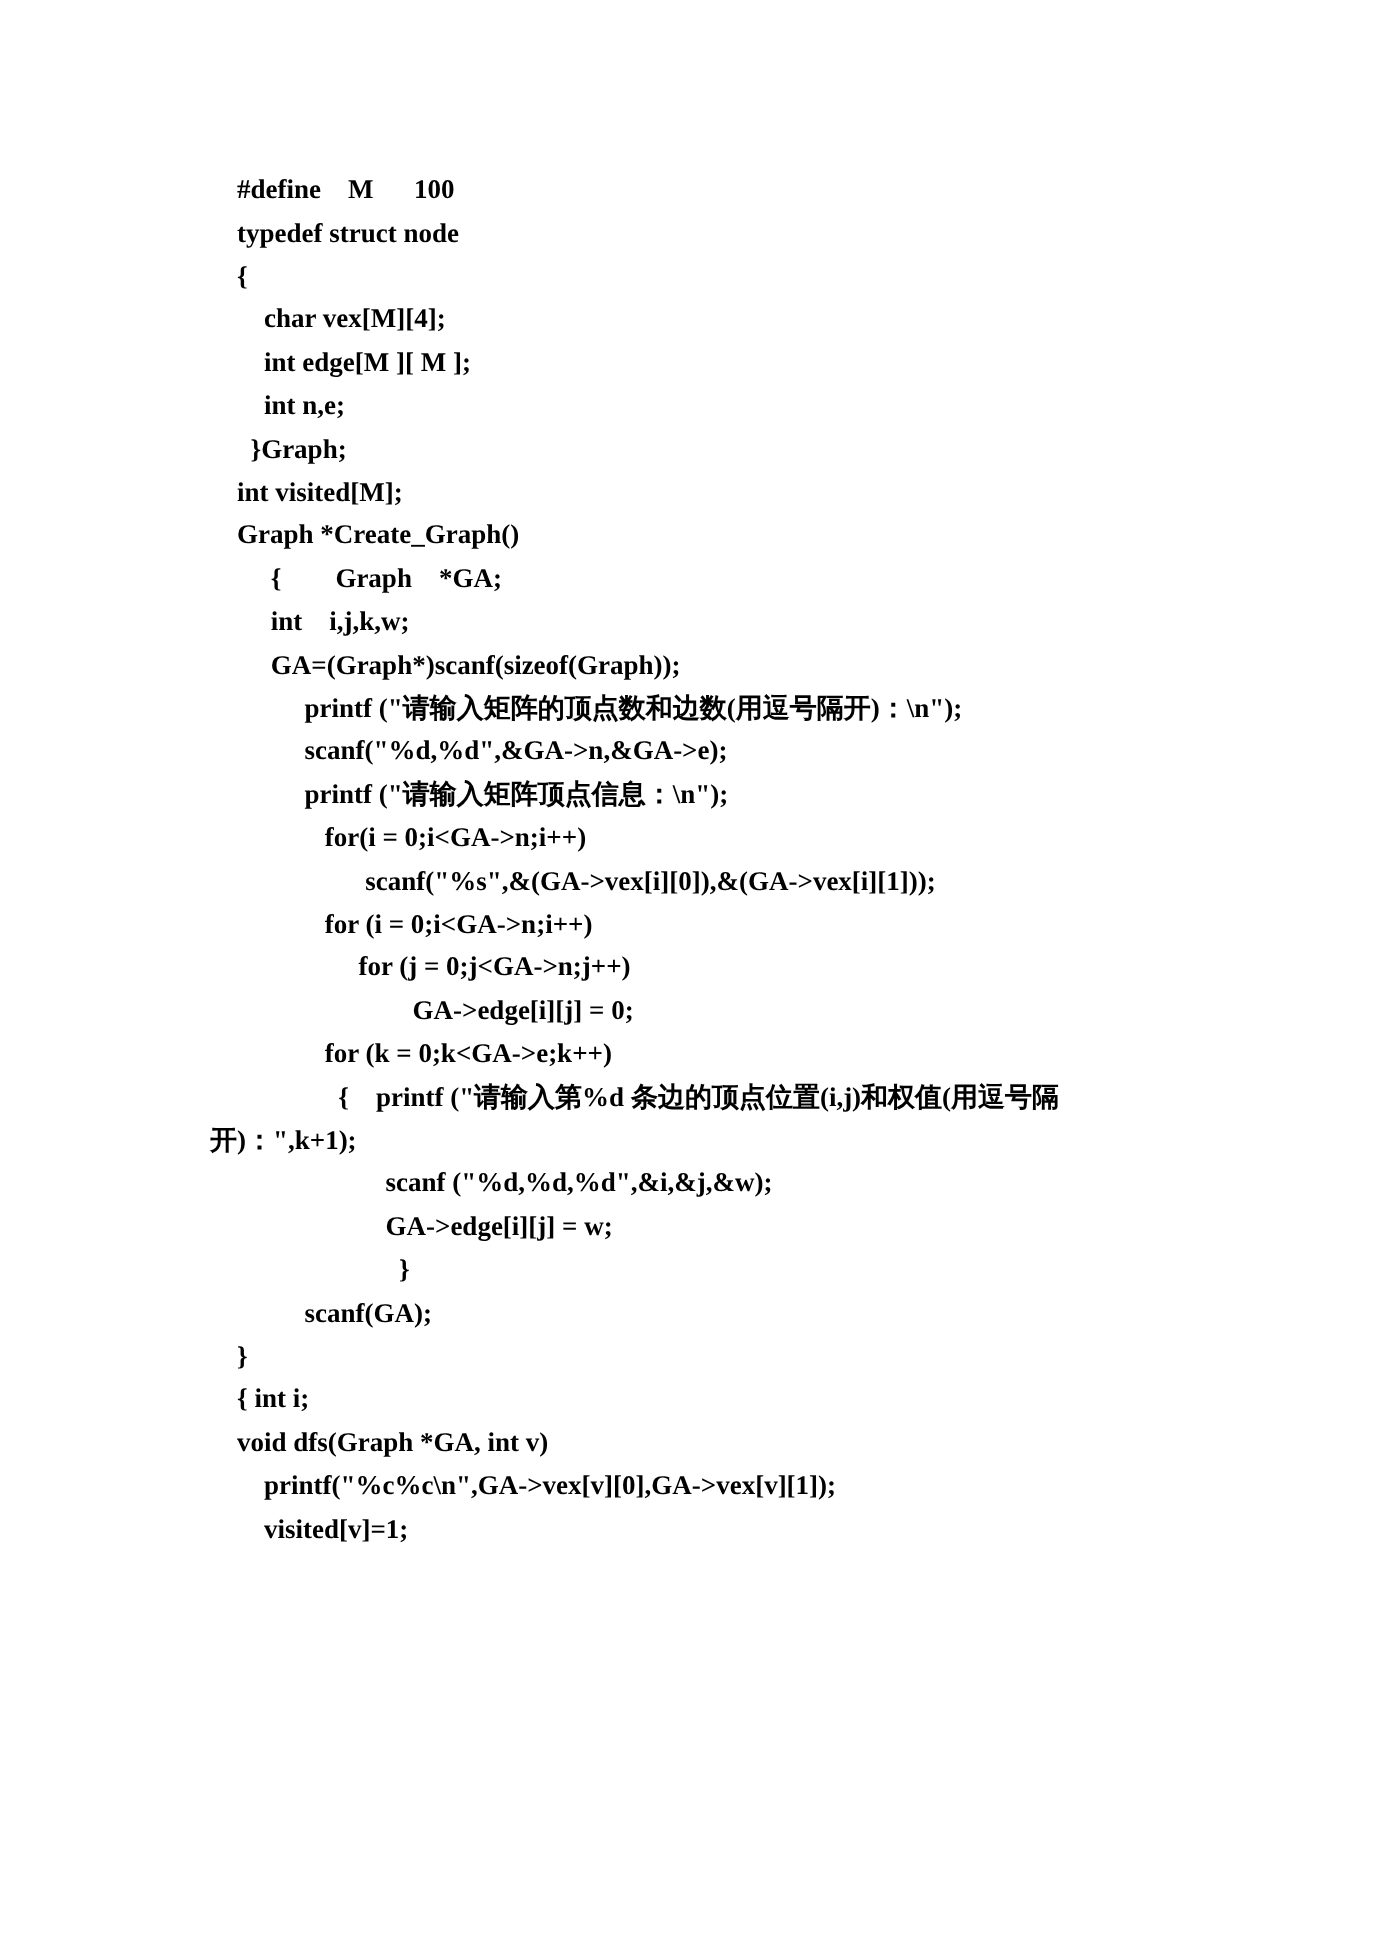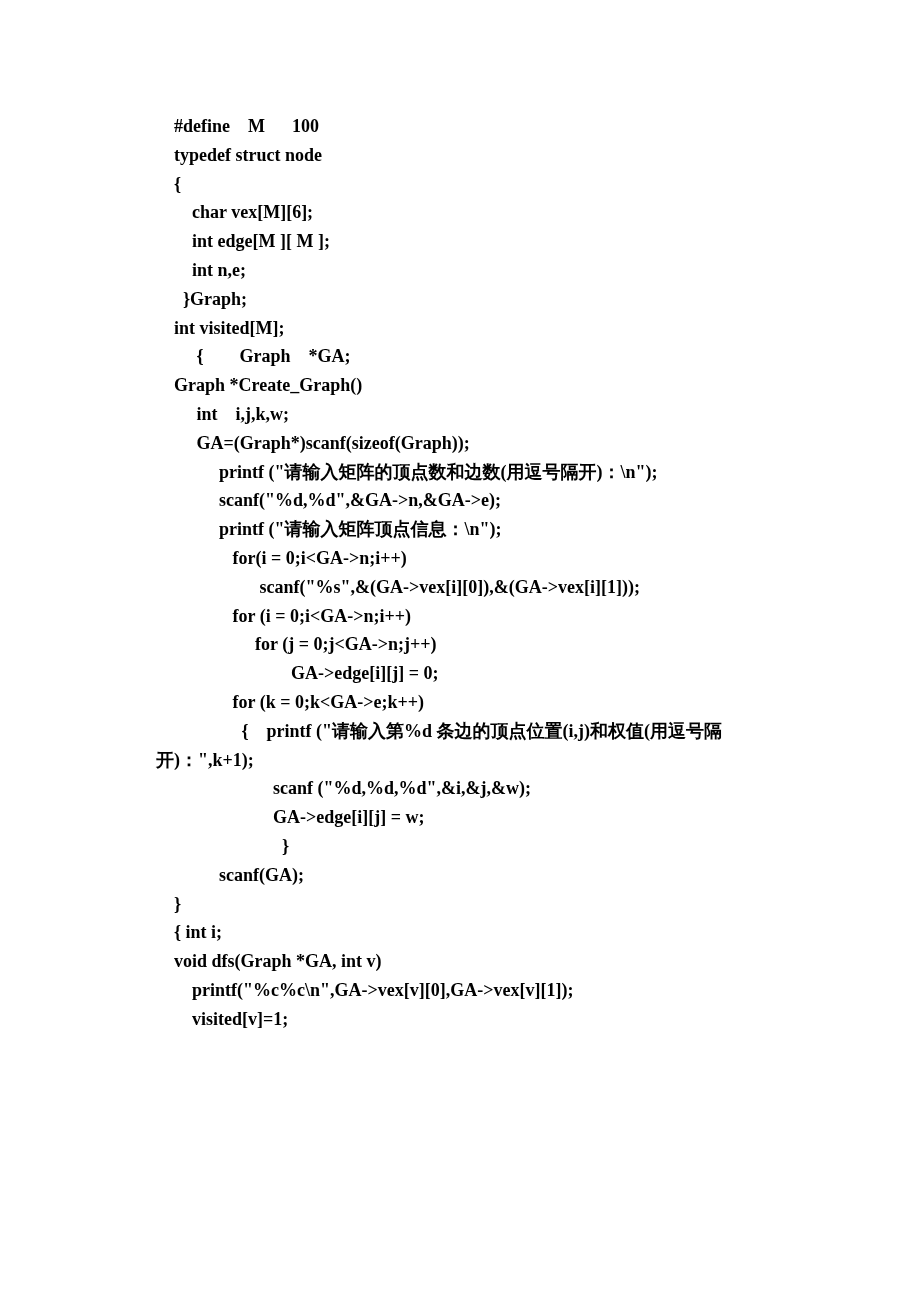--- a/index.html
+++ b/index.html
@@ -4,21 +4,21 @@
 <style>
   html, body {
     margin: 0;
     padding: 0;
     background: #ffffff;
     width: 920px;
   }
   .page {
     width: 888px;
     min-height: 1302px;
-    padding: 112px 0 0 16px;
+    padding: 112px 0 0 0;
     box-sizing: border-box;
     font-family: "Times New Roman", SimSun, "Songti SC", serif;
     font-weight: bold;
     font-size: 18px;
     line-height: 28.8px;
     color: #000000;
   }
   .line {
     white-space: pre;
     padding-left: 140px;
@@ -27,29 +27,29 @@
     padding-left: 140px;
   }
 </style>
 </head>
 <body>
 
 <div class="page">
   <div class="line">    #define    M      100</div>
   <div class="line">    typedef struct node</div>
   <div class="line">    {</div>
-  <div class="line">        char vex[M][6];</div>
+  <div class="line">        char vex[M][4];</div>
   <div class="line">        int edge[M ][ M ];</div>
   <div class="line">        int n,e;</div>
   <div class="line">      }Graph;</div>
   <div class="line"></div>
   <div class="line">    int visited[M];</div>
   <div class="line"></div>
+  <div class="line">    Graph *Create_Graph()</div>
   <div class="line">         {        Graph    *GA;</div>
-  <div class="line">    Graph *Create_Graph()</div>
   <div class="line">         int    i,j,k,w;</div>
   <div class="line">         GA=(Graph*)scanf(sizeof(Graph));</div>
   <div class="line"></div>
   <div class="line">              printf ("请输入矩阵的顶点数和边数(用逗号隔开)：\n");</div>
   <div class="line">              scanf("%d,%d",&amp;GA-&gt;n,&amp;GA-&gt;e);</div>
   <div class="line">              printf ("请输入矩阵顶点信息：\n");</div>
   <div class="line">                 for(i = 0;i&lt;GA-&gt;n;i++)</div>
   <div class="line">                       scanf("%s",&amp;(GA-&gt;vex[i][0]),&amp;(GA-&gt;vex[i][1]));</div>
   <div class="line">                 for (i = 0;i&lt;GA-&gt;n;i++)</div>
   <div class="line">                      for (j = 0;j&lt;GA-&gt;n;j++)</div>

